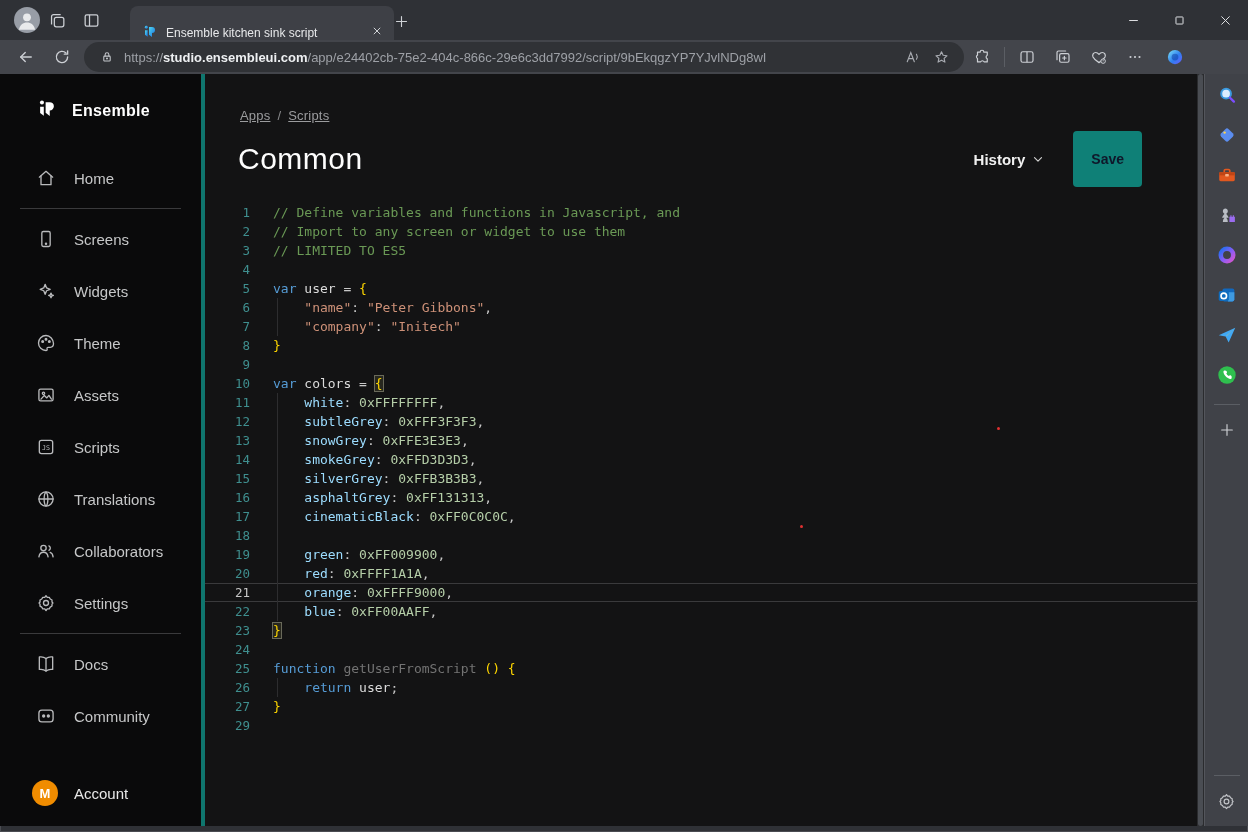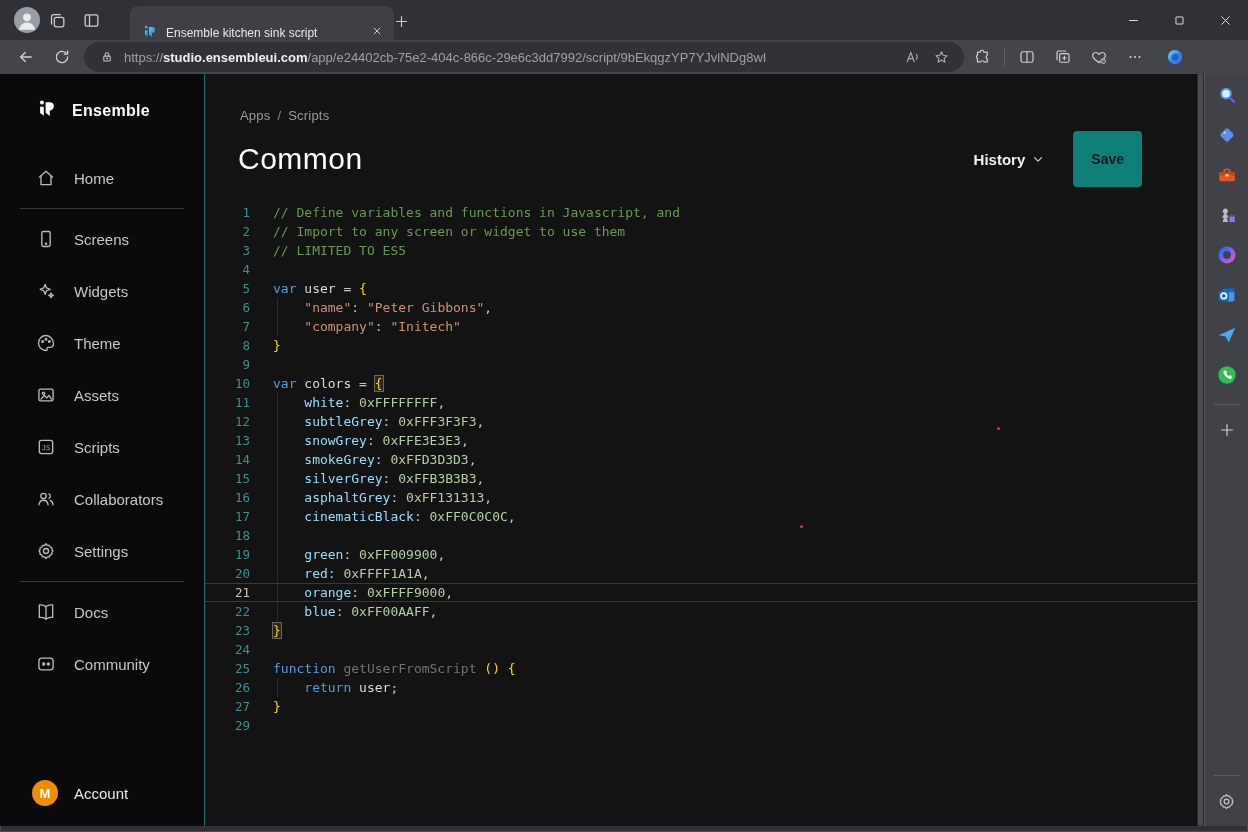--- a/index.html
+++ b/index.html
@@ -34,35 +34,35 @@
   .pillicons{display:flex;align-items:center;gap:4px;}
   .pillbtn{width:26px;height:26px;display:flex;align-items:center;justify-content:center;color:#a9acb2;cursor:pointer;font-size:12px;}
   .pillbtn svg{width:17px;height:17px;}
   .tbdivider{width:1px;height:20px;background:#5b5e64;margin:0 4px;}
   .copilot{margin-left:4px;}
 
   
   .app{display:flex;height:752px;}
 
   
-  .sidebar{width:205px;background:#0a0a0b;display:flex;flex-direction:column;border-right:1px solid #0f766e;box-sizing:border-box;}
+  .sidebar{width:205px;background:#0a0a0b;display:flex;flex-direction:column;border-right:4px solid #0f766e;box-sizing:border-box;}
   .brand{display:flex;align-items:center;gap:14px;padding:24px 0 4px 36px;cursor:pointer;}
   .brand-name{font-size:16px;font-weight:700;color:#ffffff;letter-spacing:.3px;}
   .nav{margin-top:24px;}
   .nav-item{display:flex;align-items:center;gap:18px;padding:16px 0 16px 36px;font-size:15px;color:#c6c7c8;cursor:pointer;}
   .nav-item .nicon{width:20px;height:20px;display:flex;align-items:center;justify-content:center;color:#b9babc;}
   .nav-divider{height:1px;background:#3a3a3c;margin:4px 20px;}
   .account{margin-top:auto;display:flex;align-items:center;gap:16px;padding:14px 0 20px 32px;cursor:pointer;}
   .account-badge{width:26px;height:26px;border-radius:50%;background:#f08c00;color:#fff;font-size:13px;font-weight:700;display:flex;align-items:center;justify-content:center;}
   .account-label{font-size:15px;color:#e8e8e8;}
 
   
   .content{flex:1;position:relative;background:#131314;overflow:hidden;}
   .breadcrumb{padding:34px 0 0 35px;font-size:13px;color:#9b9c9e;letter-spacing:.2px;display:flex;gap:7px;}
-  .crumb{cursor:pointer;}
+  .crumb{cursor:pointer;text-decoration:underline;}
   .crumb-sep{color:#8a8b8d;}
   .header-row{display:flex;align-items:center;justify-content:space-between;margin:8px 62px 0 33px;}
   .page-title{font-size:30px;font-weight:400;color:#fdfdfd;letter-spacing:.5px;}
   .header-actions{display:flex;align-items:center;gap:28px;}
   .history{display:flex;align-items:center;gap:6px;font-size:15px;font-weight:700;color:#f0f0f0;cursor:pointer;}
   .history svg{width:14px;height:14px;color:#cfcfcf;}
   .save-btn{background:#0f8077;color:#0f172a;font-size:14px;font-weight:700;border:none;border-radius:4px;padding:20px 18px;cursor:pointer;font-family:"Liberation Sans",sans-serif;}
 
   
   .editor{margin-top:16px;font-family:"DejaVu Sans Mono",monospace;font-size:13px;color:#d4d4d4;padding-right:6px;}
@@ -312,20 +312,29 @@
               <svg viewBox="0 0 24 24" width="20" height="20" fill="none" stroke="currentColor" stroke-width="1.6" stroke-linecap="round" stroke-linejoin="round">
                 <rect x="4" y="4" width="16" height="16" rx="2.5"></rect>
                 <text x="12" y="15.5" font-size="8" font-family="DejaVu Sans Mono,monospace" fill="currentColor" stroke="none" text-anchor="middle">JS</text>
               </svg>
             </span>
             <span>Scripts</span>
           </div>
           <div class="nav-item">
             <span class="nicon">
               <svg viewBox="0 0 24 24" width="20" height="20" fill="none" stroke="currentColor" stroke-width="1.6" stroke-linecap="round" stroke-linejoin="round">
+                <circle cx="12" cy="12" r="8.5"></circle>
+                <path d="M3.5 12h17M12 3.5c3 2.6 3 14.4 0 17-3-2.6-3-14.4 0-17z"></path>
+              </svg>
+            </span>
+            <span>Translations</span>
+          </div>
+          <div class="nav-item">
+            <span class="nicon">
+              <svg viewBox="0 0 24 24" width="20" height="20" fill="none" stroke="currentColor" stroke-width="1.6" stroke-linecap="round" stroke-linejoin="round">
                 <circle cx="9" cy="8.5" r="3.2"></circle>
                 <path d="M3.5 19c.5-3.5 2.8-5.5 5.5-5.5s5 2 5.5 5.5"></path>
                 <path d="M15.5 5.8a3 3 0 0 1 0 5.4M17 13.6c2 .7 3.2 2.7 3.5 5.4"></path>
               </svg>
             </span>
             <span>Collaborators</span>
           </div>
           <div class="nav-item">
             <span class="nicon">
               <svg viewBox="0 0 24 24" width="20" height="20" fill="none" stroke="currentColor" stroke-width="1.6" stroke-linecap="round" stroke-linejoin="round">

